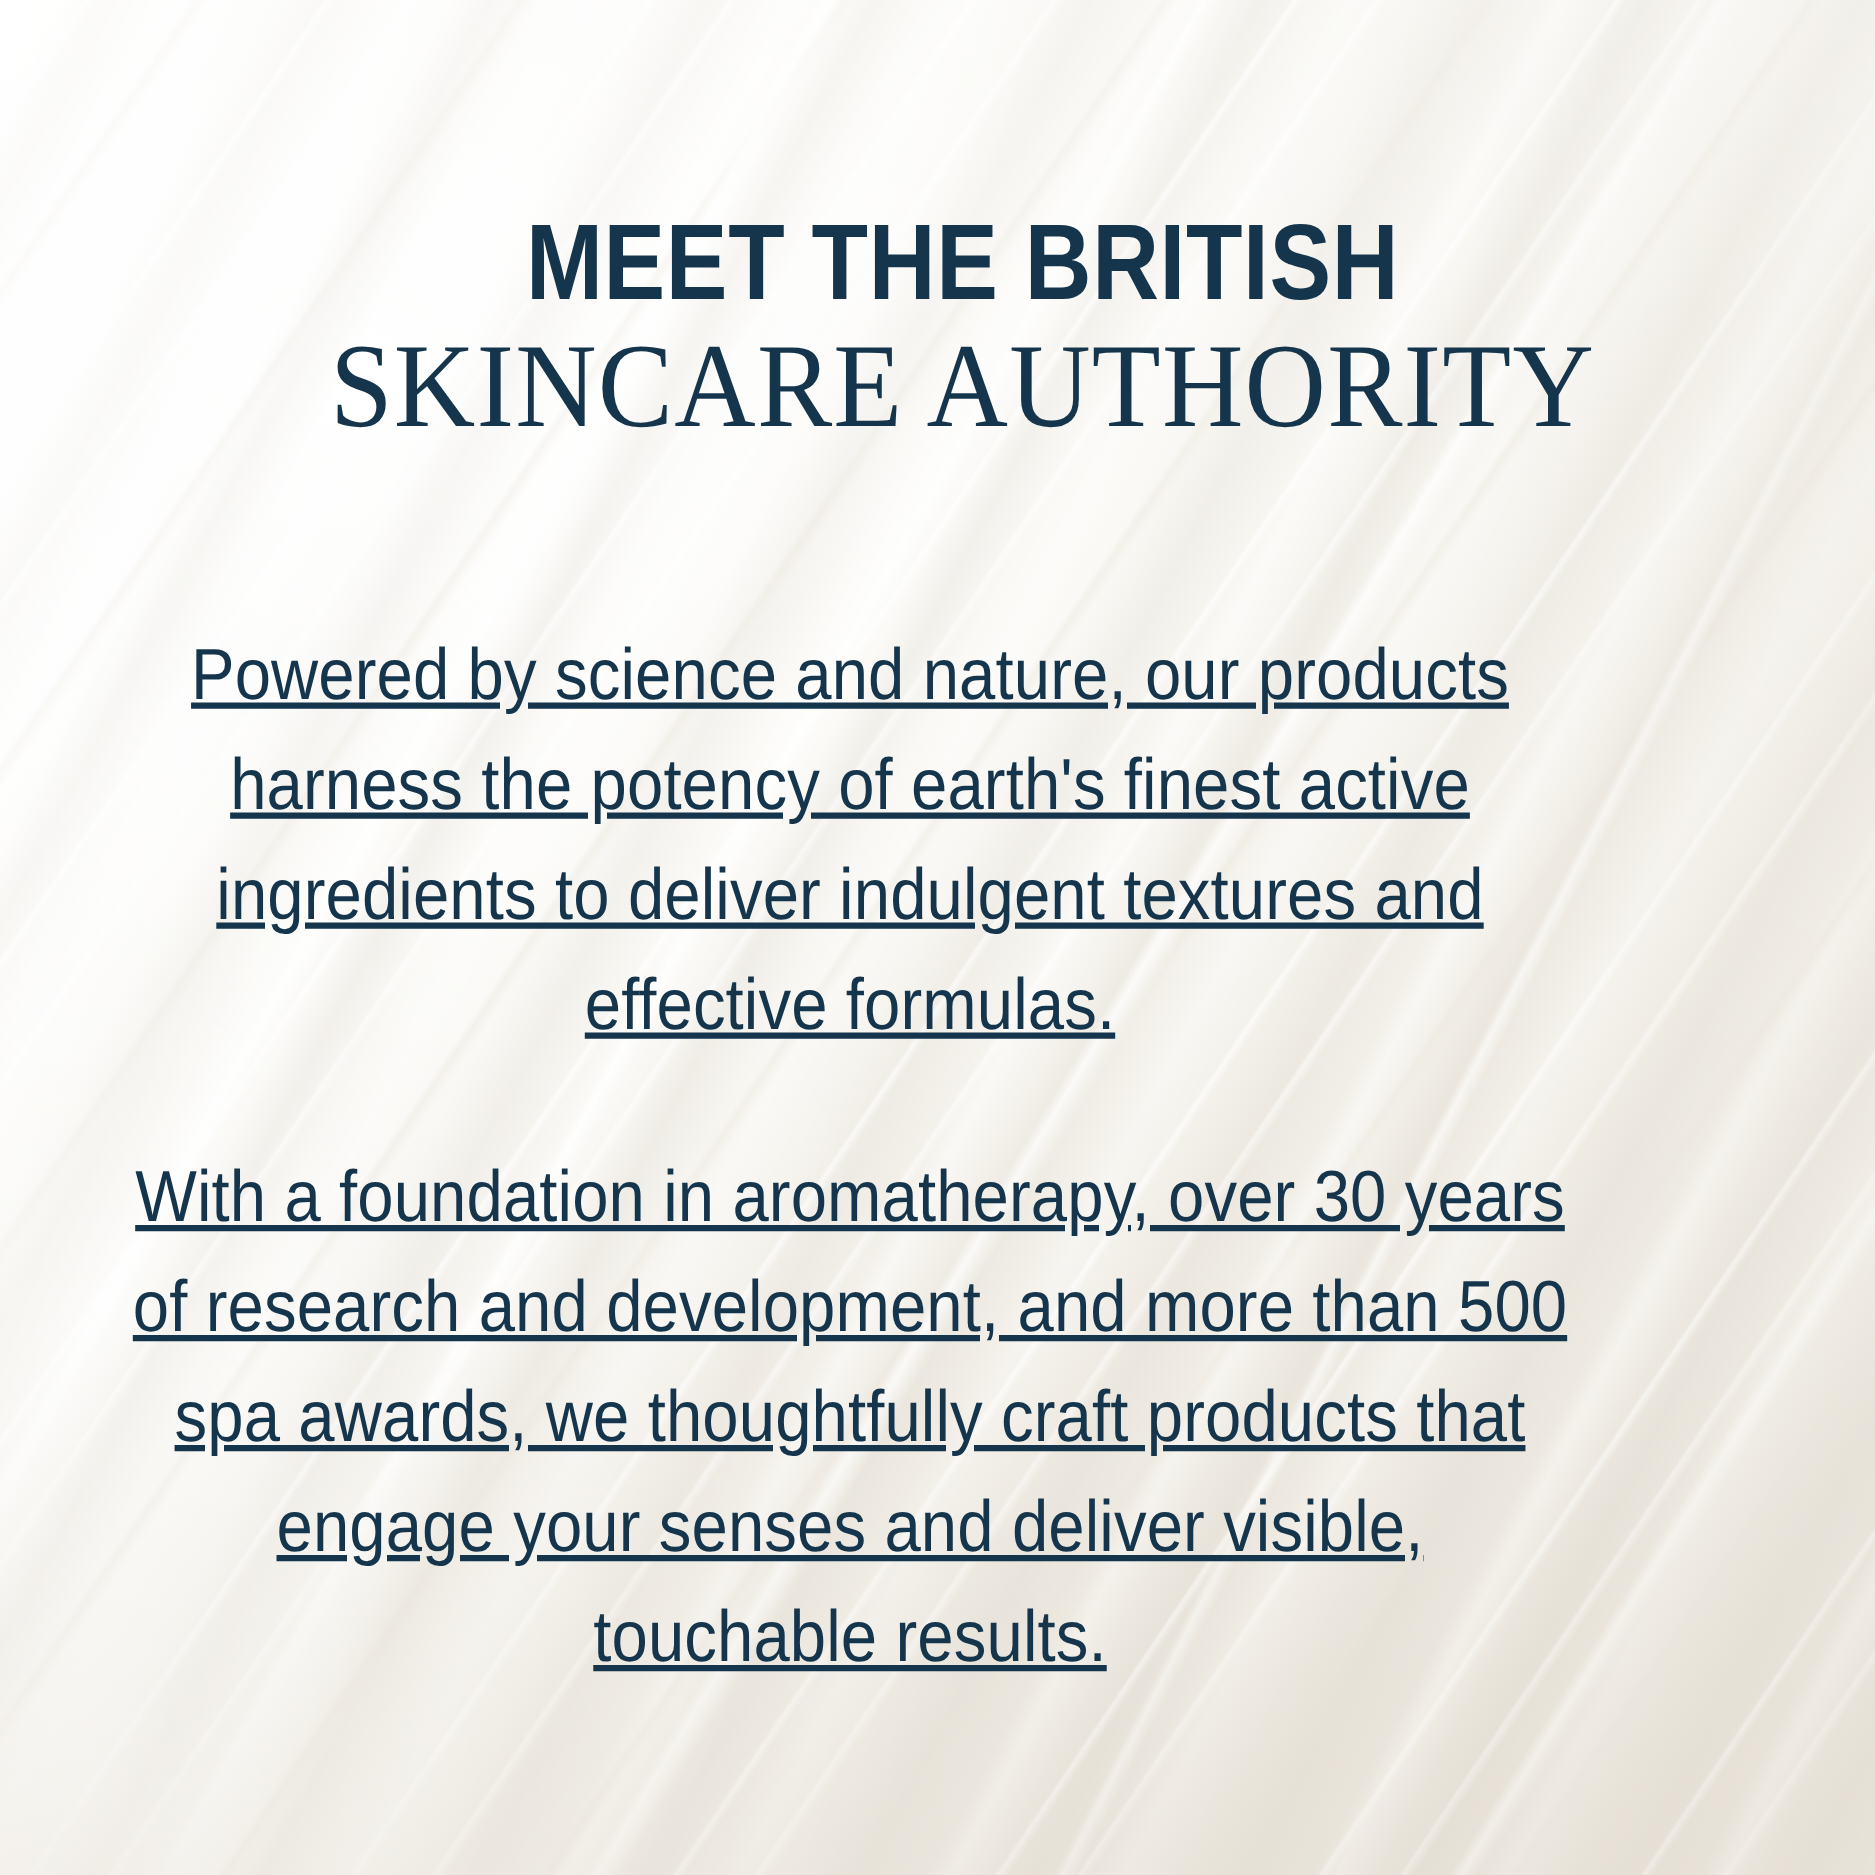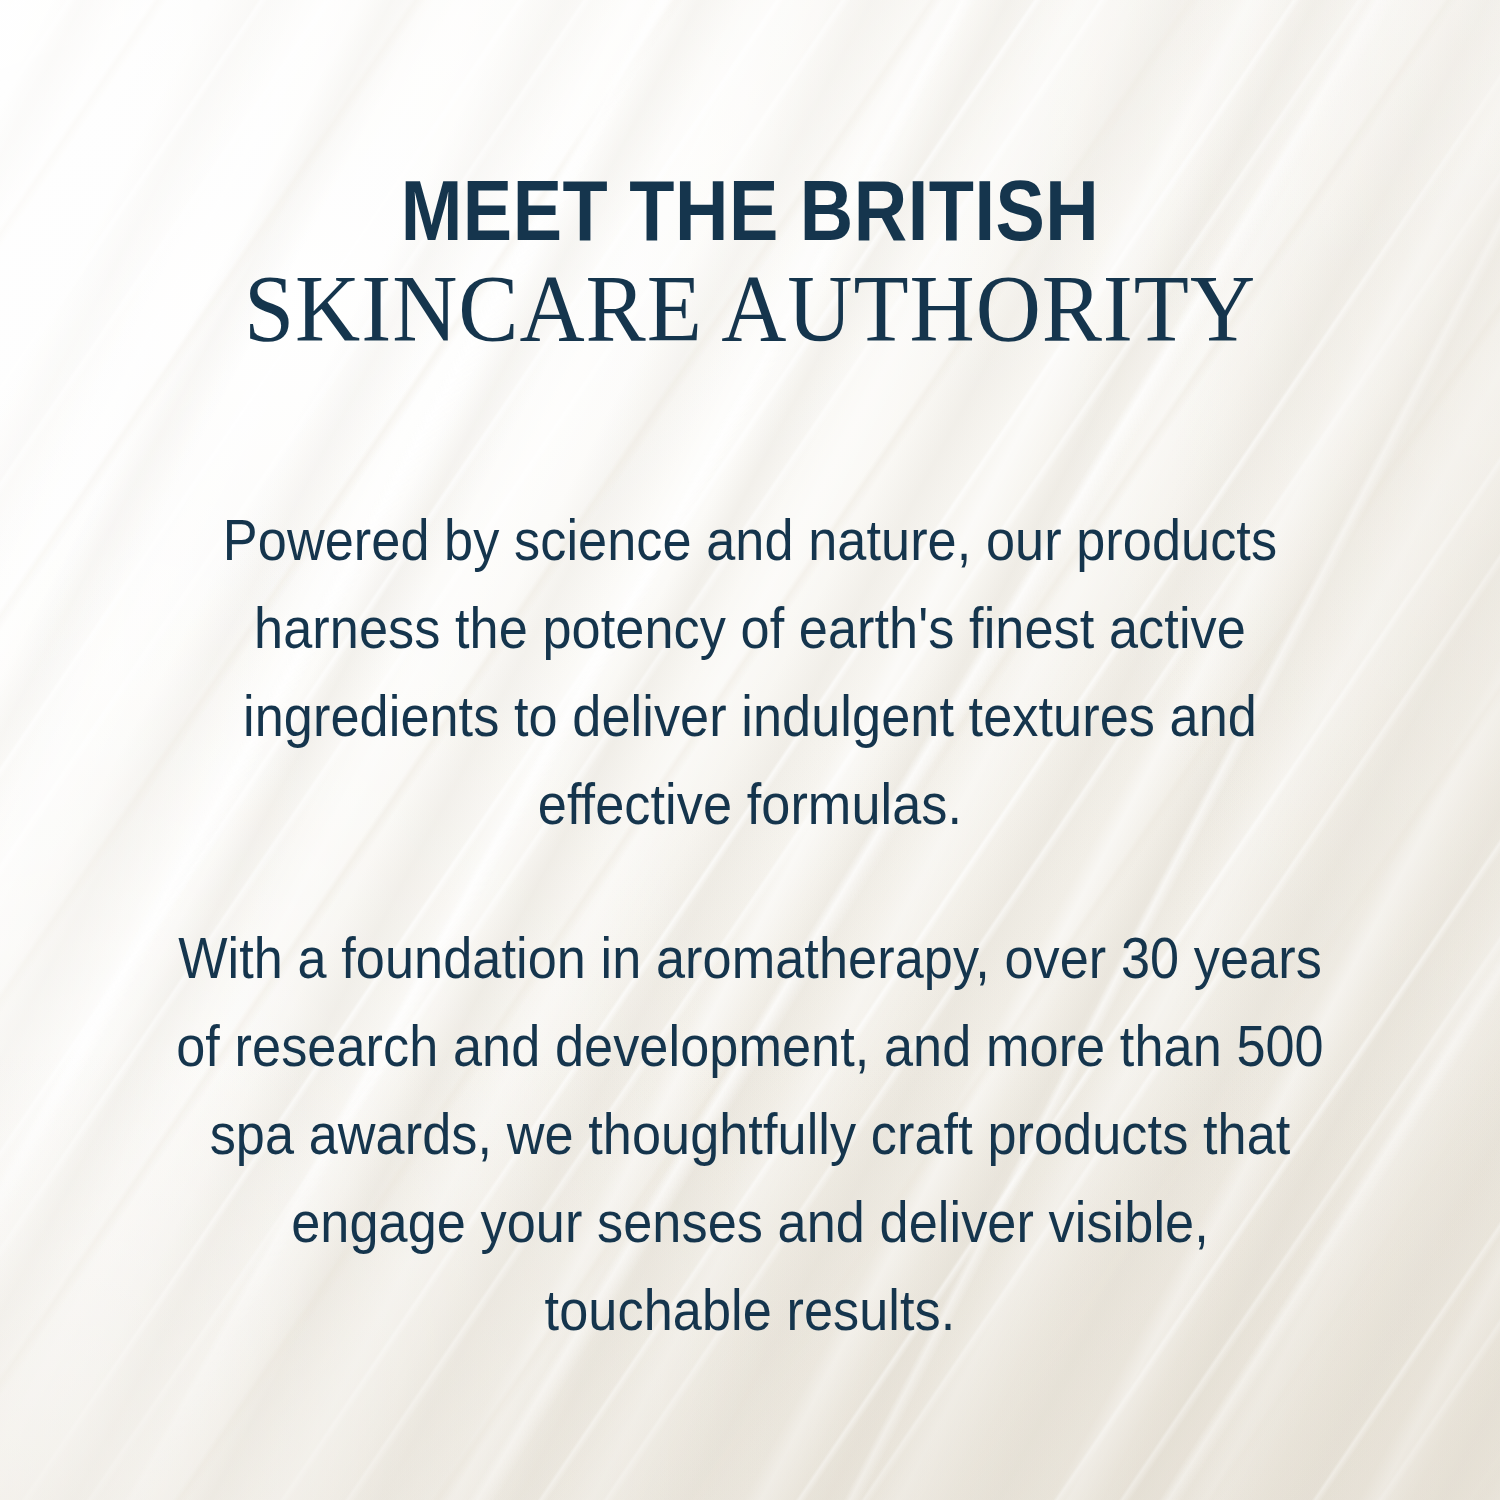--- a/index.html
+++ b/index.html
@@ -96,23 +96,24 @@
       linear-gradient(0deg, rgba(228,222,210,0.35) 0%, rgba(255,255,255,0.00) 30%),
       linear-gradient(90deg, rgba(255,255,255,0.40) 0%, rgba(255,255,255,0.00) 22%, rgba(255,255,255,0.00) 78%, rgba(233,228,218,0.30) 100%);
   }
 
   
   #content {
     position: absolute;
     inset: 0;
     display: flex;
     flex-direction: column;
-    align-items: center;
+    align-items: flex-start;
     text-align: center;
     color: #15354d;
+    margin-left: 40px;
   }
 
   #headline {
     width: 100%;
     margin-top: 168px;
     user-select: none;
   }
   #headline-line1 {
     display: block;
     font-family: "Liberation Sans", sans-serif;
@@ -131,20 +132,21 @@
     line-height: 1.06;
     letter-spacing: 1px;
     margin-top: 6px;
     transform: scaleX(0.94);
     color: #15354d;
   }
 
   #body-copy {
     width: 1280px;
     margin-top: 78px;
+    text-decoration: underline;
   }
   .paragraph {
     font-family: "Liberation Sans", sans-serif;
     font-weight: 400;
     font-size: 58px;
     line-height: 88px;
     letter-spacing: 0.1px;
     transform: scaleX(0.90);
     color: #15354d;
   }

